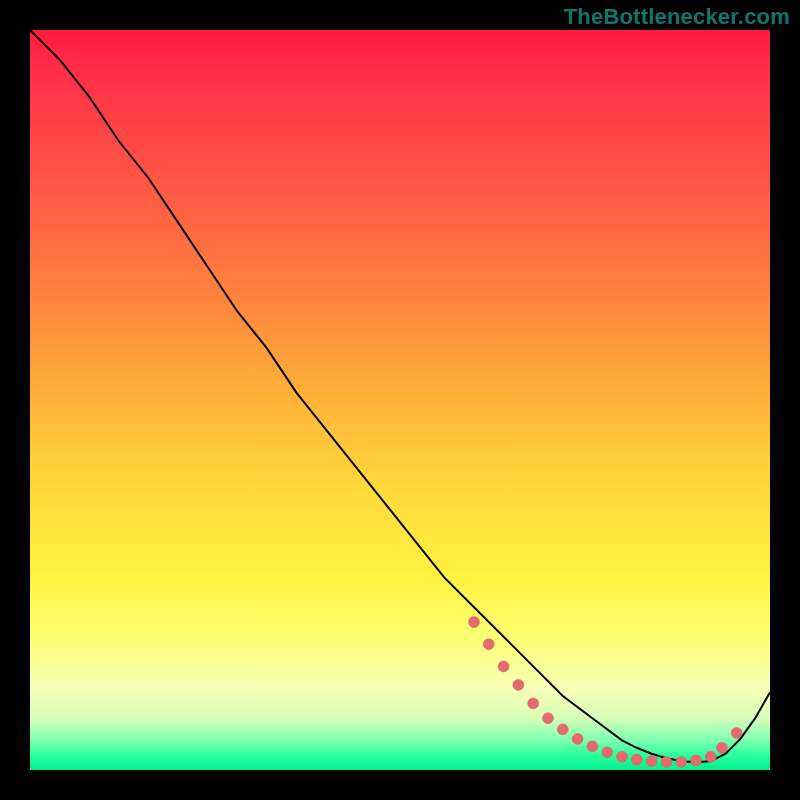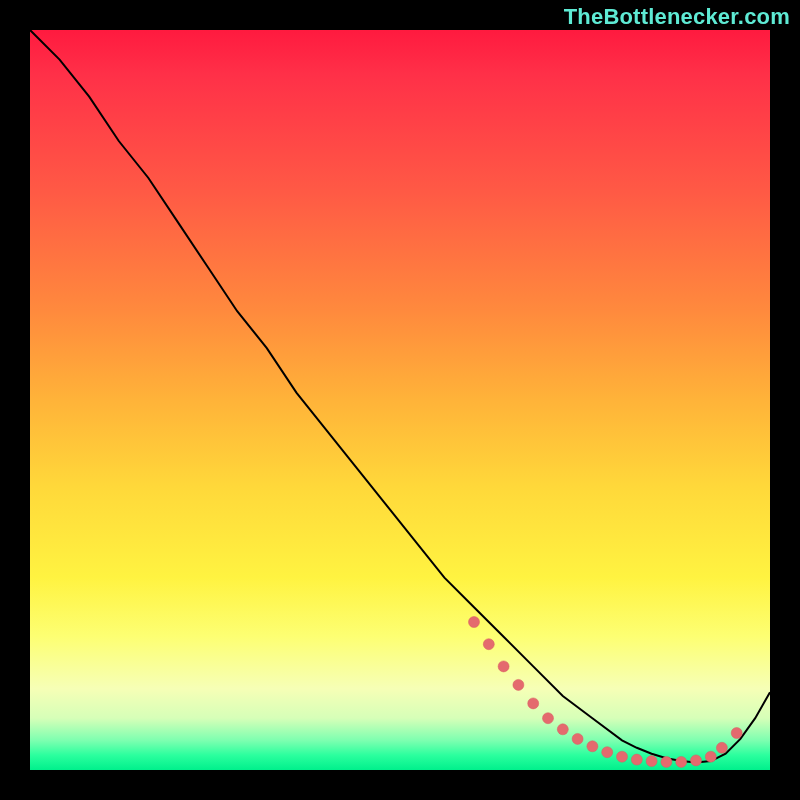--- a/index.html
+++ b/index.html
@@ -13,21 +13,21 @@
   }
   .stage {
     position: relative;
     width: 800px;
     height: 800px;
   }
   .watermark {
     position: absolute;
     top: 4px;
     right: 10px;
-    color: #5eead4;
+    color: #0f766e;
     font-size: 22px;
     font-weight: 600;
     letter-spacing: 0.2px;
     z-index: 10;
     user-select: none;
   }
   
   .plot-area {
     position: absolute;
     left: 30px;

